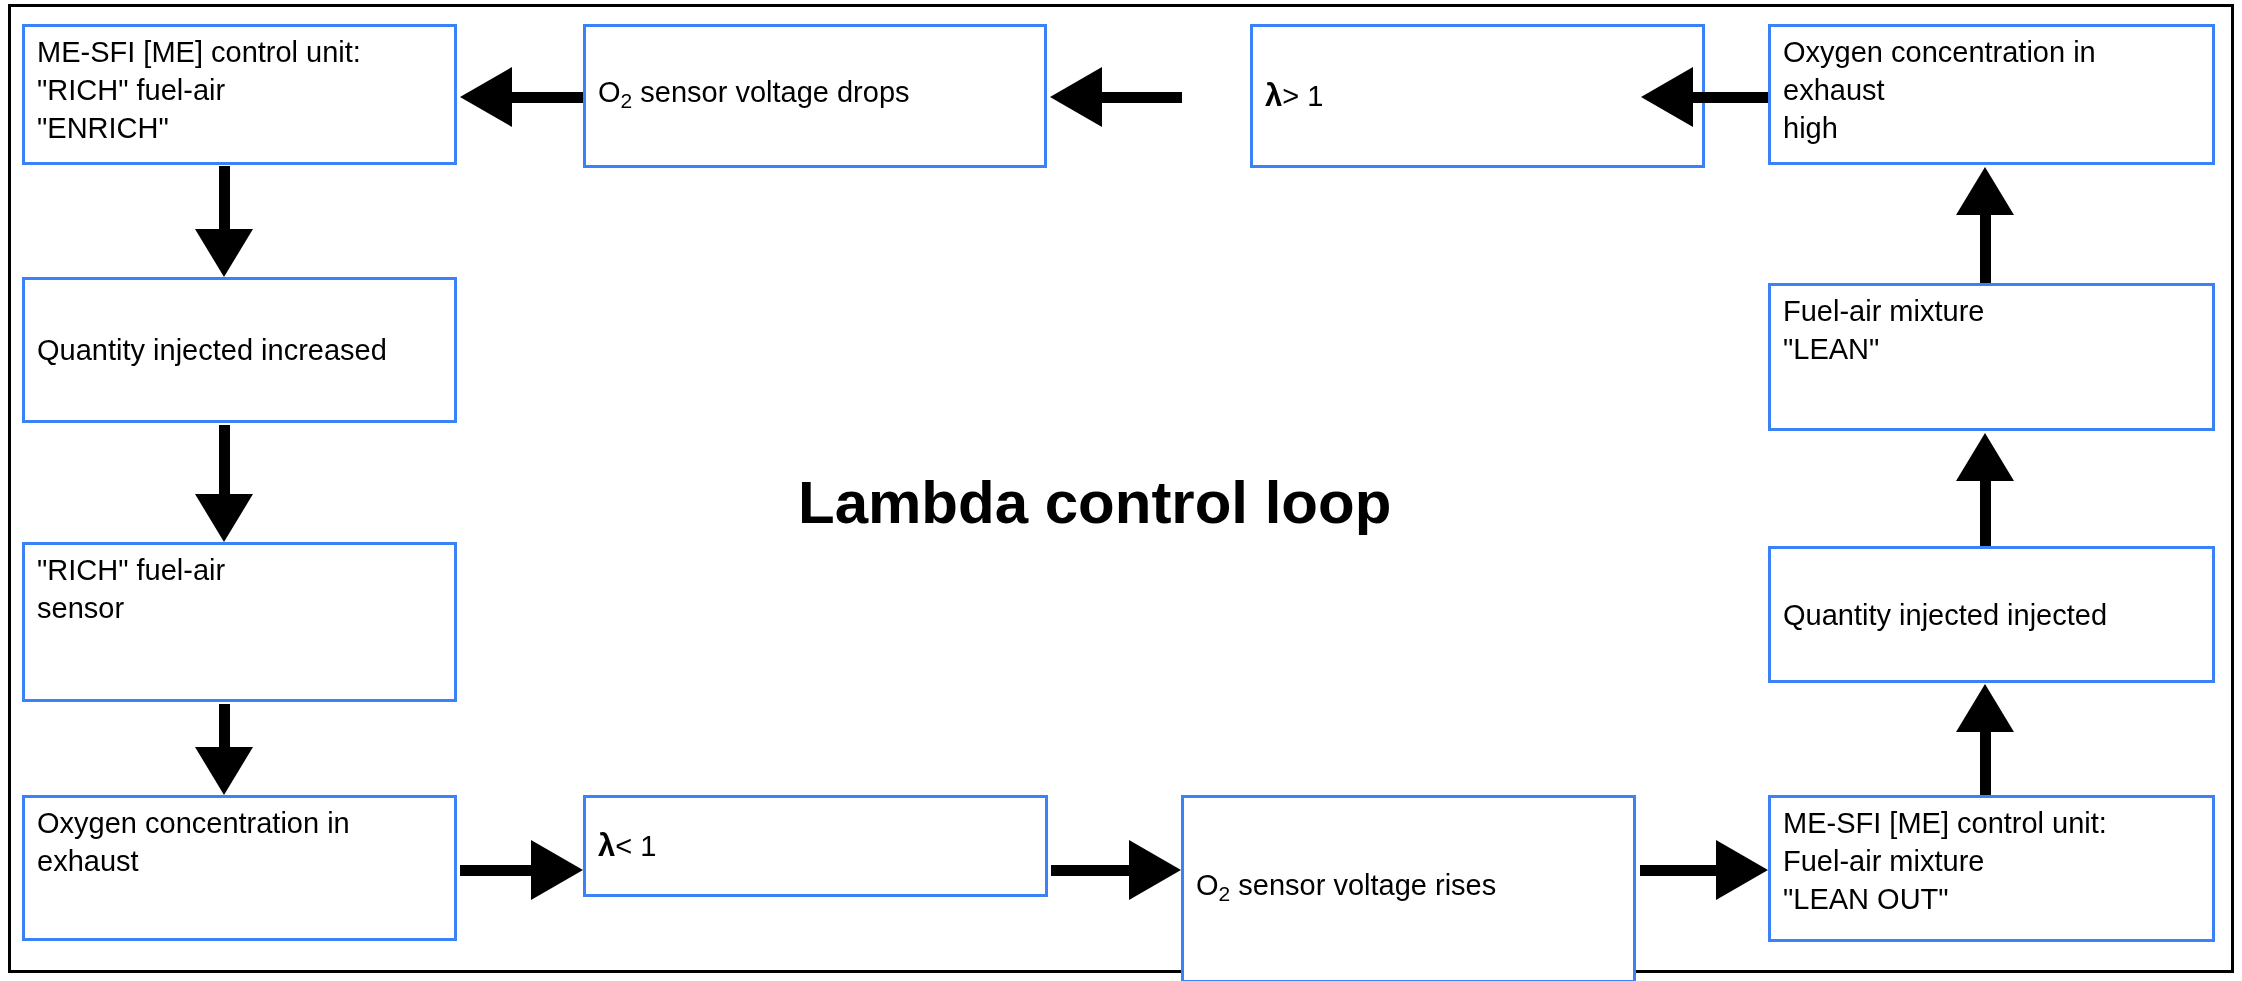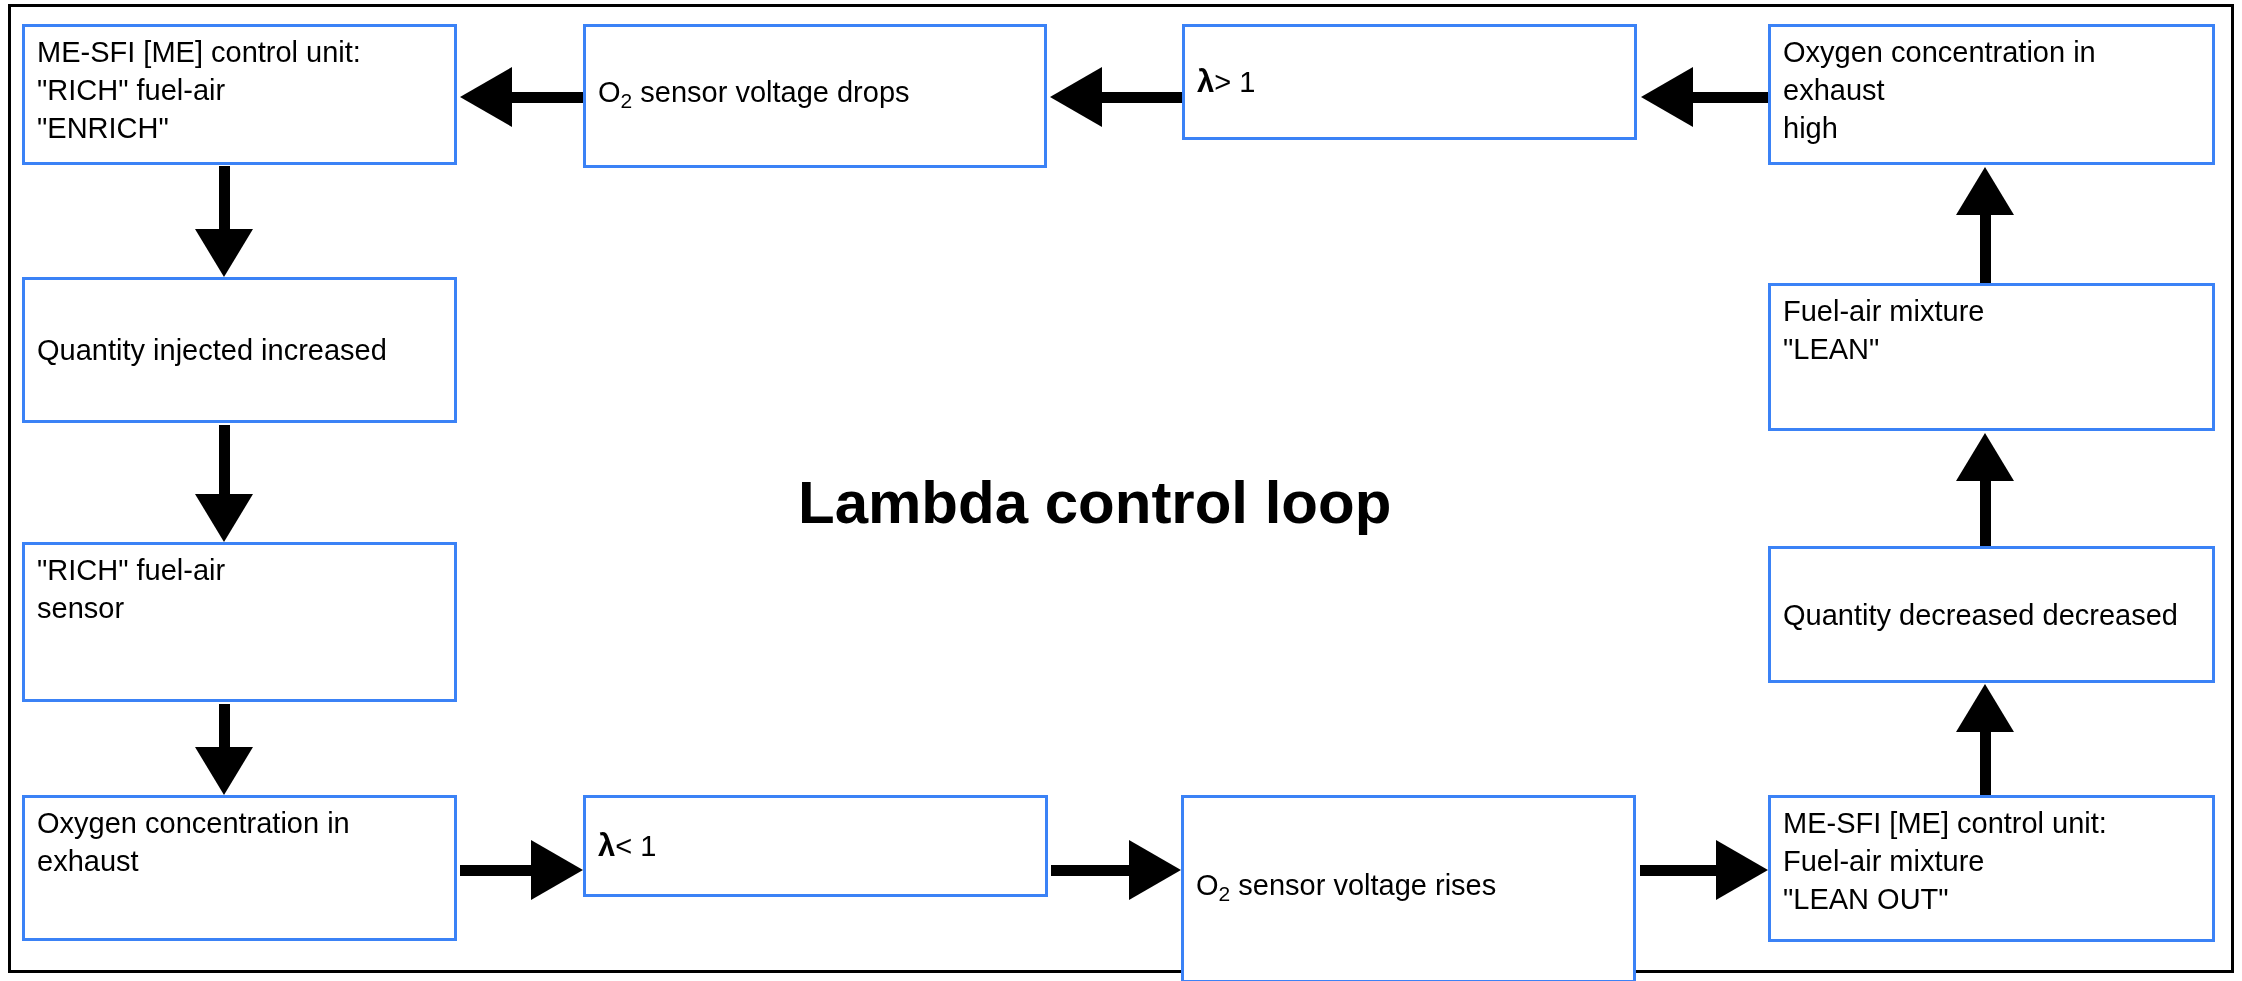--- a/index.html
+++ b/index.html
@@ -89,37 +89,37 @@
 
 <div class="box" style="left:22px; top:795px; width:435px; height:146px;">
   <div class="line">Oxygen concentration in</div>
   <div class="line">exhaust</div>
 </div>
 
 <div class="box vcenter" style="left:583px; top:24px; width:464px; height:144px;">
   <div class="line"><span>O</span><span class="subscript">2</span><span> sensor voltage drops</span></div>
 </div>
 
-<div class="box vcenter" style="left:1182px; top:24px; width:455px; height:116px;">
+<div class="box vcenter" style="left:1250px; top:24px; width:455px; height:144px;">
   <div class="line"><span class="lam">λ</span><span>&gt; 1</span></div>
 </div>
 
 <div class="box" style="left:1768px; top:24px; width:447px; height:141px;">
   <div class="line">Oxygen concentration in</div>
   <div class="line">exhaust</div>
   <div class="line">high</div>
 </div>
 
 <div class="box" style="left:1768px; top:283px; width:447px; height:148px;">
   <div class="line">Fuel-air mixture</div>
   <div class="line">"LEAN"</div>
 </div>
 
 <div class="box vcenter" style="left:1768px; top:546px; width:447px; height:137px;">
-  <div class="line">Quantity decreased decreased</div>
+  <div class="line">Quantity injected injected</div>
 </div>
 
 <div class="box" style="left:1768px; top:795px; width:447px; height:147px;">
   <div class="line">ME-SFI [ME] control unit:</div>
   <div class="line">Fuel-air mixture</div>
   <div class="line">"LEAN OUT"</div>
 </div>
 
 <div class="box vcenter" style="left:583px; top:795px; width:465px; height:102px;">
   <div class="line"><span class="lam">λ</span><span>&lt; 1</span></div>

